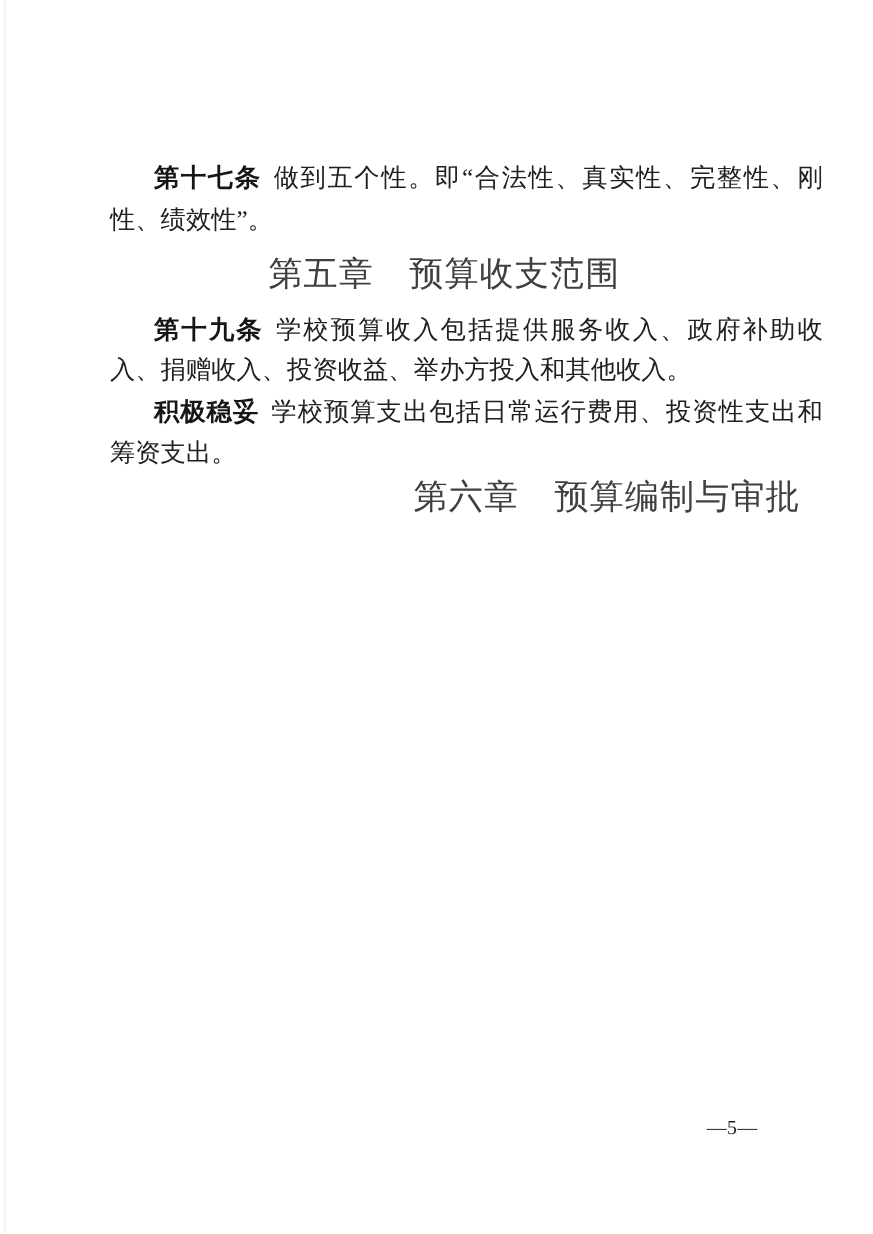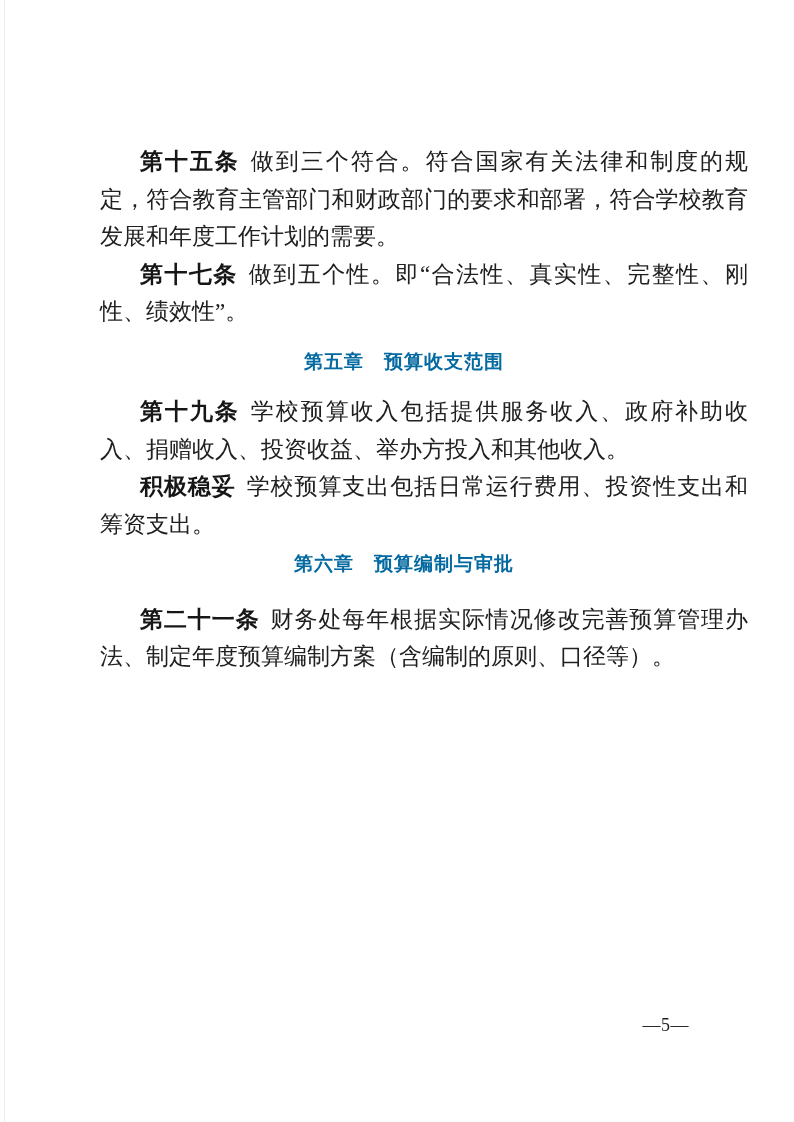--- a/index.html
+++ b/index.html
@@ -40,62 +40,60 @@
     padding: 0;
     text-indent: 40px;
   }
   .art-num {
     font-weight: 700;
     margin-right: 11px;
     color: #161616;
   }
   h2.chapter {
     font-family: "Liberation Sans", "DejaVu Sans", sans-serif;
-    font-size: 19px;
-    font-weight: 700;
-    color: #0369a1;
+    font-size: 31px;
+    font-weight: 400;
+    color: #404040;
     text-align: center;
     text-indent: 0;
     line-height: 37.5px;
     position: relative;
     left: -20px;
     letter-spacing: 1px;
   }
   h2.chapter-5 { margin: 12px 0 13px 0; }
-  h2.chapter-6 { margin: 2px 0 18px 0; }
+  h2.chapter-6 { margin: 2px 0 18px 0; text-align: right; }
   .page-number {
     position: absolute;
     top: 1014px;
     right: 105px;
     font-size: 18px;
     line-height: 22px;
     color: #1d1d1d;
     letter-spacing: 0.5px;
   }
 </style>
 </head>
 <body>
 
 <div class="sheet">
   <div class="scan-edge"></div>
 
   <div class="body-text">
 
-    <p class="article"><span class="art-num">第十五条</span><span class="art-body">做到三个符合。符合国家有关法律和制度的规定，符合教育主管部门和财政部门的要求和部署，符合学校教育发展和年度工作计划的需要。</span></p>
 
 
     <p class="article"><span class="art-num">第十七条</span><span class="art-body">做到五个性。即“合法性、真实性、完整性、刚性、绩效性”。</span></p>
 
     <h2 class="chapter chapter-5">第五章　预算收支范围</h2>
 
 
     <p class="article"><span class="art-num">第十九条</span><span class="art-body">学校预算收入包括提供服务收入、政府补助收入、捐赠收入、投资收益、举办方投入和其他收入。</span></p>
 
     <p class="article"><span class="art-num">积极稳妥</span><span class="art-body">学校预算支出包括日常运行费用、投资性支出和筹资支出。</span></p>
 
     <h2 class="chapter chapter-6">第六章　预算编制与审批</h2>
 
-    <p class="article"><span class="art-num">第二十一条</span><span class="art-body">财务处每年根据实际情况修改完善预算管理办法、制定年度预算编制方案（含编制的原则、口径等）。</span></p>
 
   </div>
 
   <div class="page-number">—5—</div>
 </div>
 
 </body></html>

